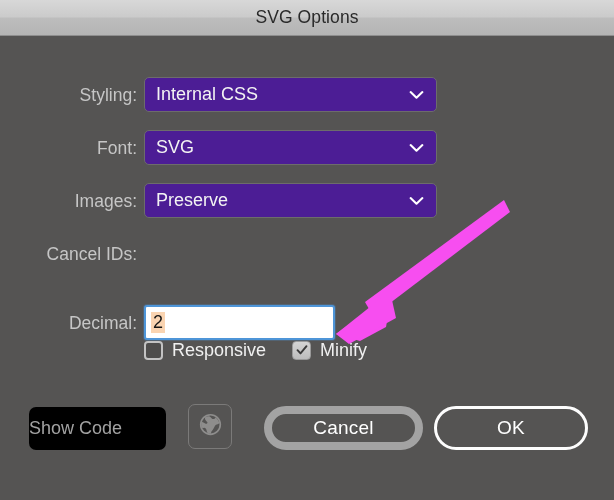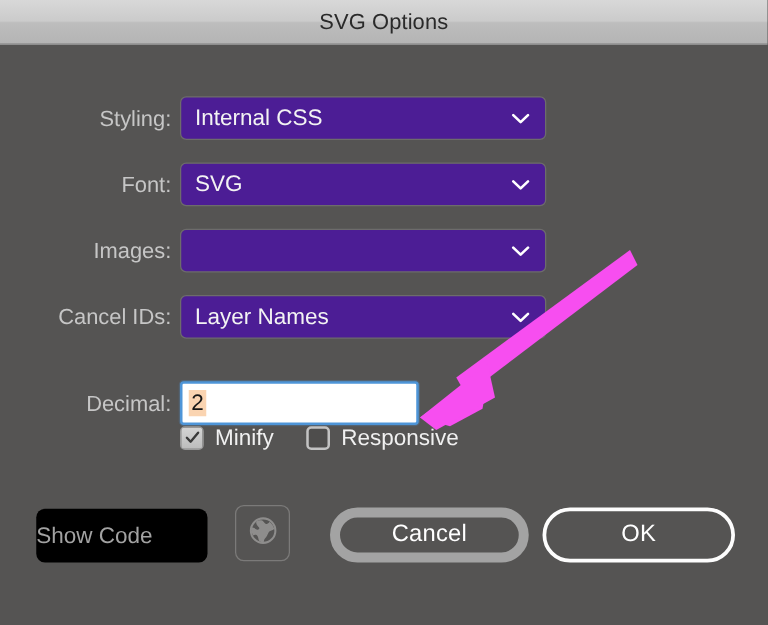--- a/index.html
+++ b/index.html
@@ -263,67 +263,60 @@
           <svg viewBox="0 0 15 9" width="15" height="9">
               <path d="M1.6 1.6 L7.5 7.2 L13.4 1.6" fill="none" stroke="#ffffff" stroke-width="2.1" stroke-linecap="round" stroke-linejoin="round"></path>
             </svg>
         </span>
       </div>
     </div>
 
     <div class="row" style="top:147px;">
       <span class="row-label">Images:</span>
       <div class="select">
+        <span class="select-value">Preserve</span>
         <span class="chevron">
           <svg viewBox="0 0 15 9" width="15" height="9">
               <path d="M1.6 1.6 L7.5 7.2 L13.4 1.6" fill="none" stroke="#ffffff" stroke-width="2.1" stroke-linecap="round" stroke-linejoin="round"></path>
             </svg>
         </span>
       </div>
     </div>
 
     <div class="row" style="top:200px;">
       <span class="row-label">Cancel IDs:</span>
-      <div class="select">
-        <span class="select-value">Layer Names</span>
-        <span class="chevron">
-          <svg viewBox="0 0 15 9" width="15" height="9">
-              <path d="M1.6 1.6 L7.5 7.2 L13.4 1.6" fill="none" stroke="#ffffff" stroke-width="2.1" stroke-linecap="round" stroke-linejoin="round"></path>
-            </svg>
-        </span>
-      </div>
     </div>
 
     <div class="row" style="top:269px;">
       <span class="row-label">Decimal:</span>
       <div class="textfield">
         <span class="textfield-value">2</span>
       </div>
     </div>
 
   </div>
 
   <div class="checkrow">
+
+    <div class="checkitem">
+      <span class="checkbox unchecked"></span>
+      <span class="checkbox-label">Responsive</span>
+    </div>
 
     <div class="checkitem">
       <span class="checkbox checked">
         <span class="tick">
           <svg viewBox="0 0 14 14" width="14" height="14">
               <path d="M2.5 7.2 L5.5 10.4 L11.5 3.2" fill="none" stroke="#3a3a3a" stroke-width="1.9" stroke-linecap="round" stroke-linejoin="round"></path>
             </svg>
         </span>
       </span>
       <span class="checkbox-label">Minify</span>
     </div>
 
-    <div class="checkitem">
-      <span class="checkbox unchecked"></span>
-      <span class="checkbox-label">Responsive</span>
-    </div>
-
   </div>
 
   <div class="showcode">
     <span class="showcode-label">Show Code</span>
   </div>
 
   <div class="globebtn">
     <span>
       <svg viewBox="0 0 26 26" width="25" height="25">
         <circle cx="13" cy="13" r="10.2" fill="none" stroke="#8e8d8c" stroke-width="1.7"></circle>

